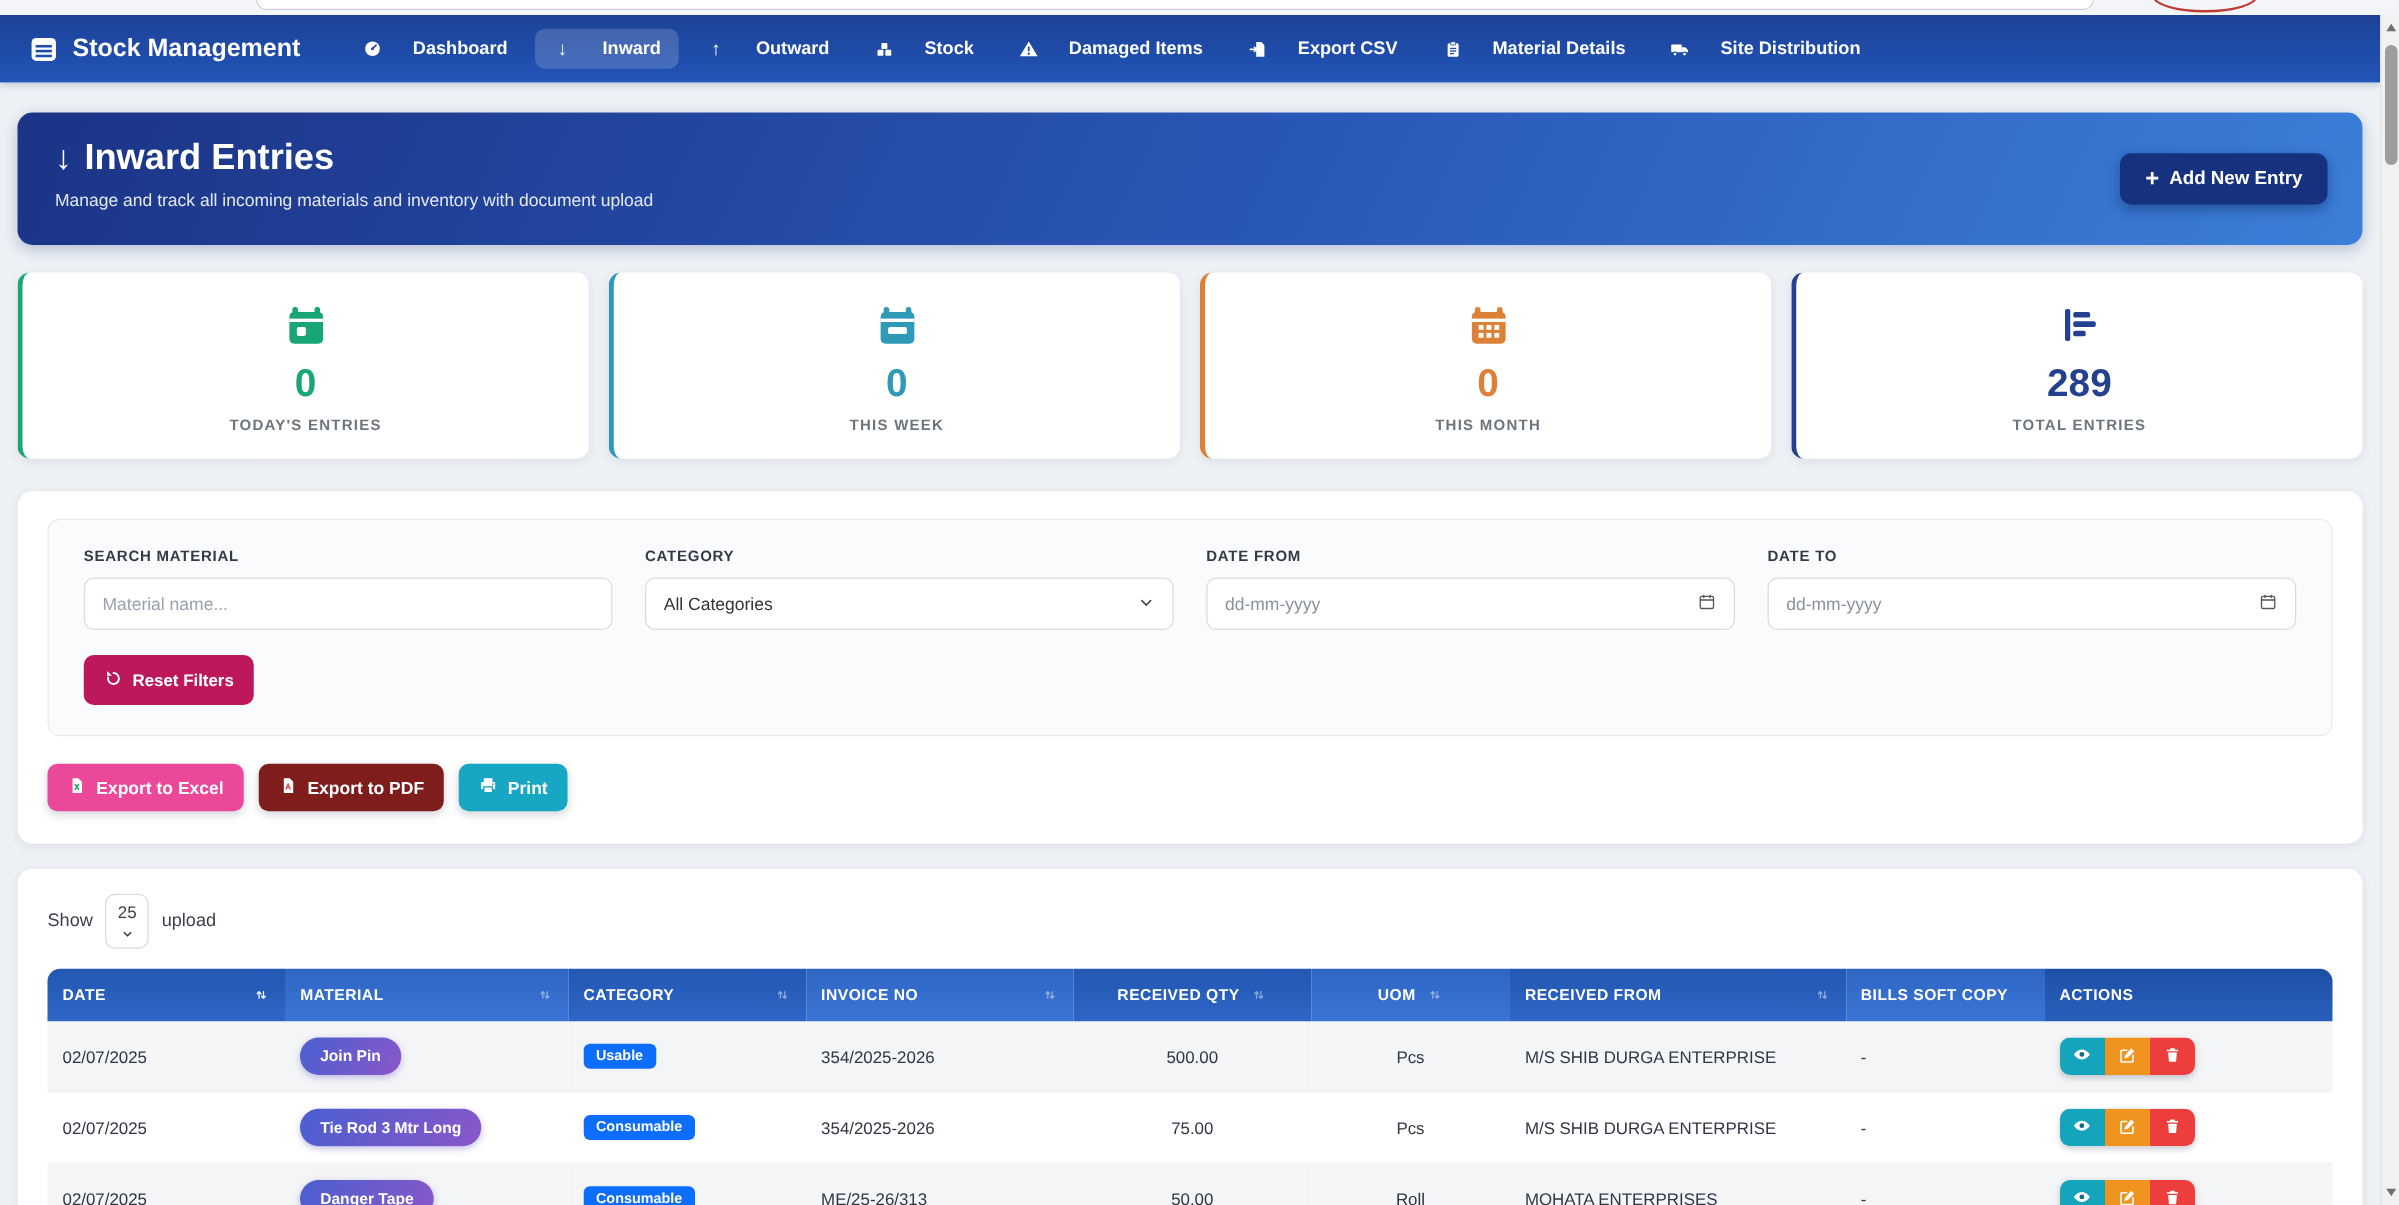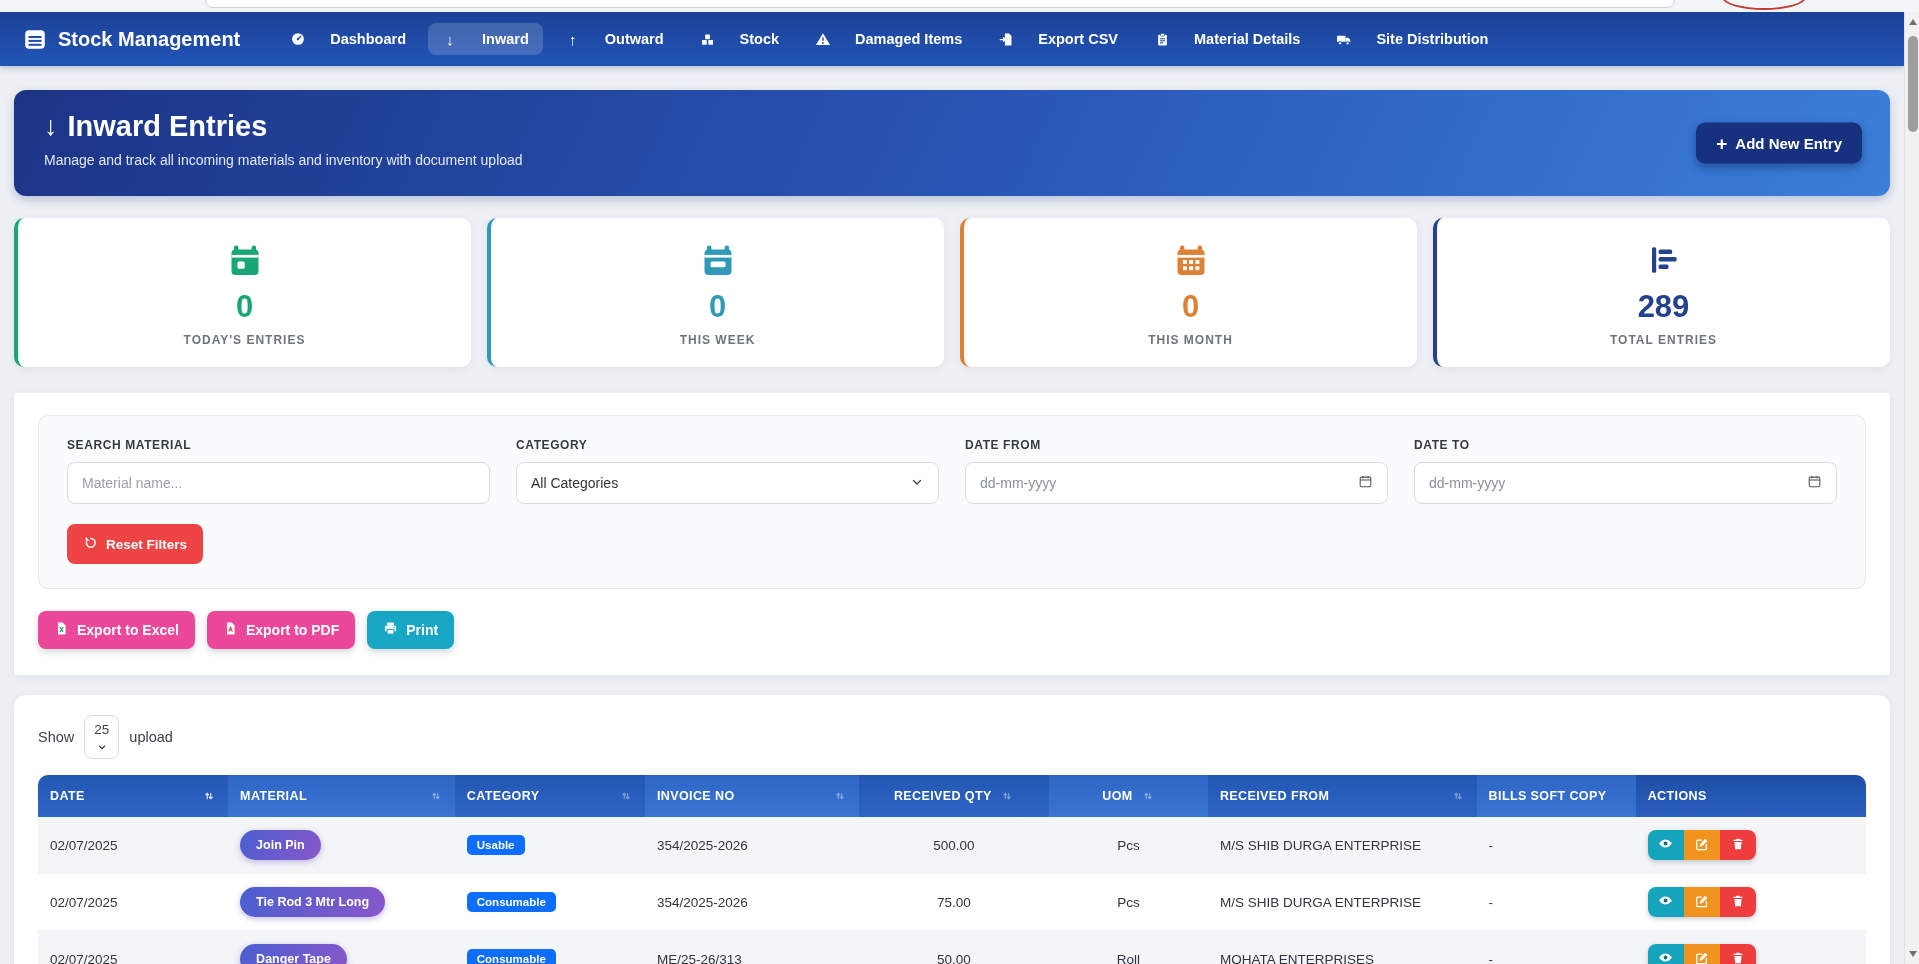--- a/index.html
+++ b/index.html
@@ -32,33 +32,33 @@
   .add-plus { font-size:19px; font-weight:bold; line-height:0; }
 
   
   .stats { margin-top:22px; display:grid; grid-template-columns:repeat(4,1fr); gap:16px; }
   .stat-card { background:#fff; border-radius:10px; border-left:4px solid #888; padding:24px 10px 20px; text-align:center; box-shadow:0 2px 8px rgba(50,60,90,.08); }
   .stat-icon { display:flex; justify-content:center; margin-bottom:12px; }
   .stat-value { font-size:31px; font-weight:bold; line-height:1.1; }
   .stat-label { margin-top:9px; font-size:12px; font-weight:bold; color:#6c757d; letter-spacing:1px; }
 
   
-  .filter-card { margin-top:26px; background:#fff; border-radius:2px; padding:22px 24px 26px; box-shadow:0 2px 8px rgba(50,60,90,.08); }
+  .filter-card { margin-top:26px; background:#fff; border-radius:12px; padding:22px 24px 26px; box-shadow:0 2px 8px rgba(50,60,90,.08); }
   .filter-panel { background:#fafbfc; border:1px solid #e7eaee; border-radius:10px; padding:22px 28px 24px; }
   .filter-grid { display:grid; grid-template-columns:repeat(4,1fr); gap:26px; }
   .f-label { font-size:12px; font-weight:bold; color:#333a46; letter-spacing:.6px; margin-bottom:10px; }
   .f-input, .f-select, .f-date { width:100%; height:42px; border:1px solid #d8dde3; border-radius:8px; background:#fff; font-size:14px; padding:16px 14px; color:#333; display:flex; align-items:center; font-family:inherit; }
   .f-input::placeholder { color:#9aa1ab; }
   .f-select, .f-date { justify-content:space-between; cursor:pointer; }
   .f-date .ph { color:#8a919b; }
-  .reset-btn { margin-top:20px; background:#ef4444; border:none; color:#fff; font-size:13.5px; font-weight:bold; border-radius:8px; padding:11px 16px; display:inline-flex; align-items:center; gap:8px; cursor:pointer; font-family:inherit; }
+  .reset-btn { margin-top:20px; background:#be185d; border:none; color:#fff; font-size:13.5px; font-weight:bold; border-radius:8px; padding:11px 16px; display:inline-flex; align-items:center; gap:8px; cursor:pointer; font-family:inherit; }
   .export-row { margin-top:22px; display:flex; gap:12px; }
   .exp-btn { border:none; color:#fff; font-size:14px; font-weight:bold; border-radius:8px; padding:10px 16px; display:inline-flex; align-items:center; gap:8px; cursor:pointer; font-family:inherit; box-shadow:0 3px 7px rgba(40,50,80,.2); }
   .exp-excel { background:#ec4899;text-align:center; }
-  .exp-pdf { background:#ec4899;text-align:right; }
+  .exp-pdf { background:#7f1d1d;text-align:right; }
   .exp-print { background:#17a6c4; }
 
   
   .table-card { margin-top:20px; background:#fff; border-radius:12px; padding:20px 24px 0; box-shadow:0 2px 8px rgba(50,60,90,.08); min-height:300px; }
   .show-row { display:flex; align-items:center; gap:10px; font-size:14.5px; color:#3a3f49; margin-bottom:16px; }
   .select-box { border:1px solid #d6dbe1; border-radius:8px; padding:6px 9px; display:inline-flex; align-items:center; gap:5px; font-size:13.5px; cursor:pointer; background:#fff;flex-direction:column; }
   table { width:100%; border-collapse:separate; border-spacing:0; table-layout:fixed; }
   thead th { background:linear-gradient(180deg,#2257b2,#2f66c6); color:#fff; font-size:12.5px; letter-spacing:.4px; font-weight:bold; text-align:left; padding:14px 12px; position:relative; cursor:pointer; }
   thead th:nth-child(even) { background:linear-gradient(180deg,#2e66c4,#3a74d4); }
   thead th:first-child { border-top-left-radius:10px; }

